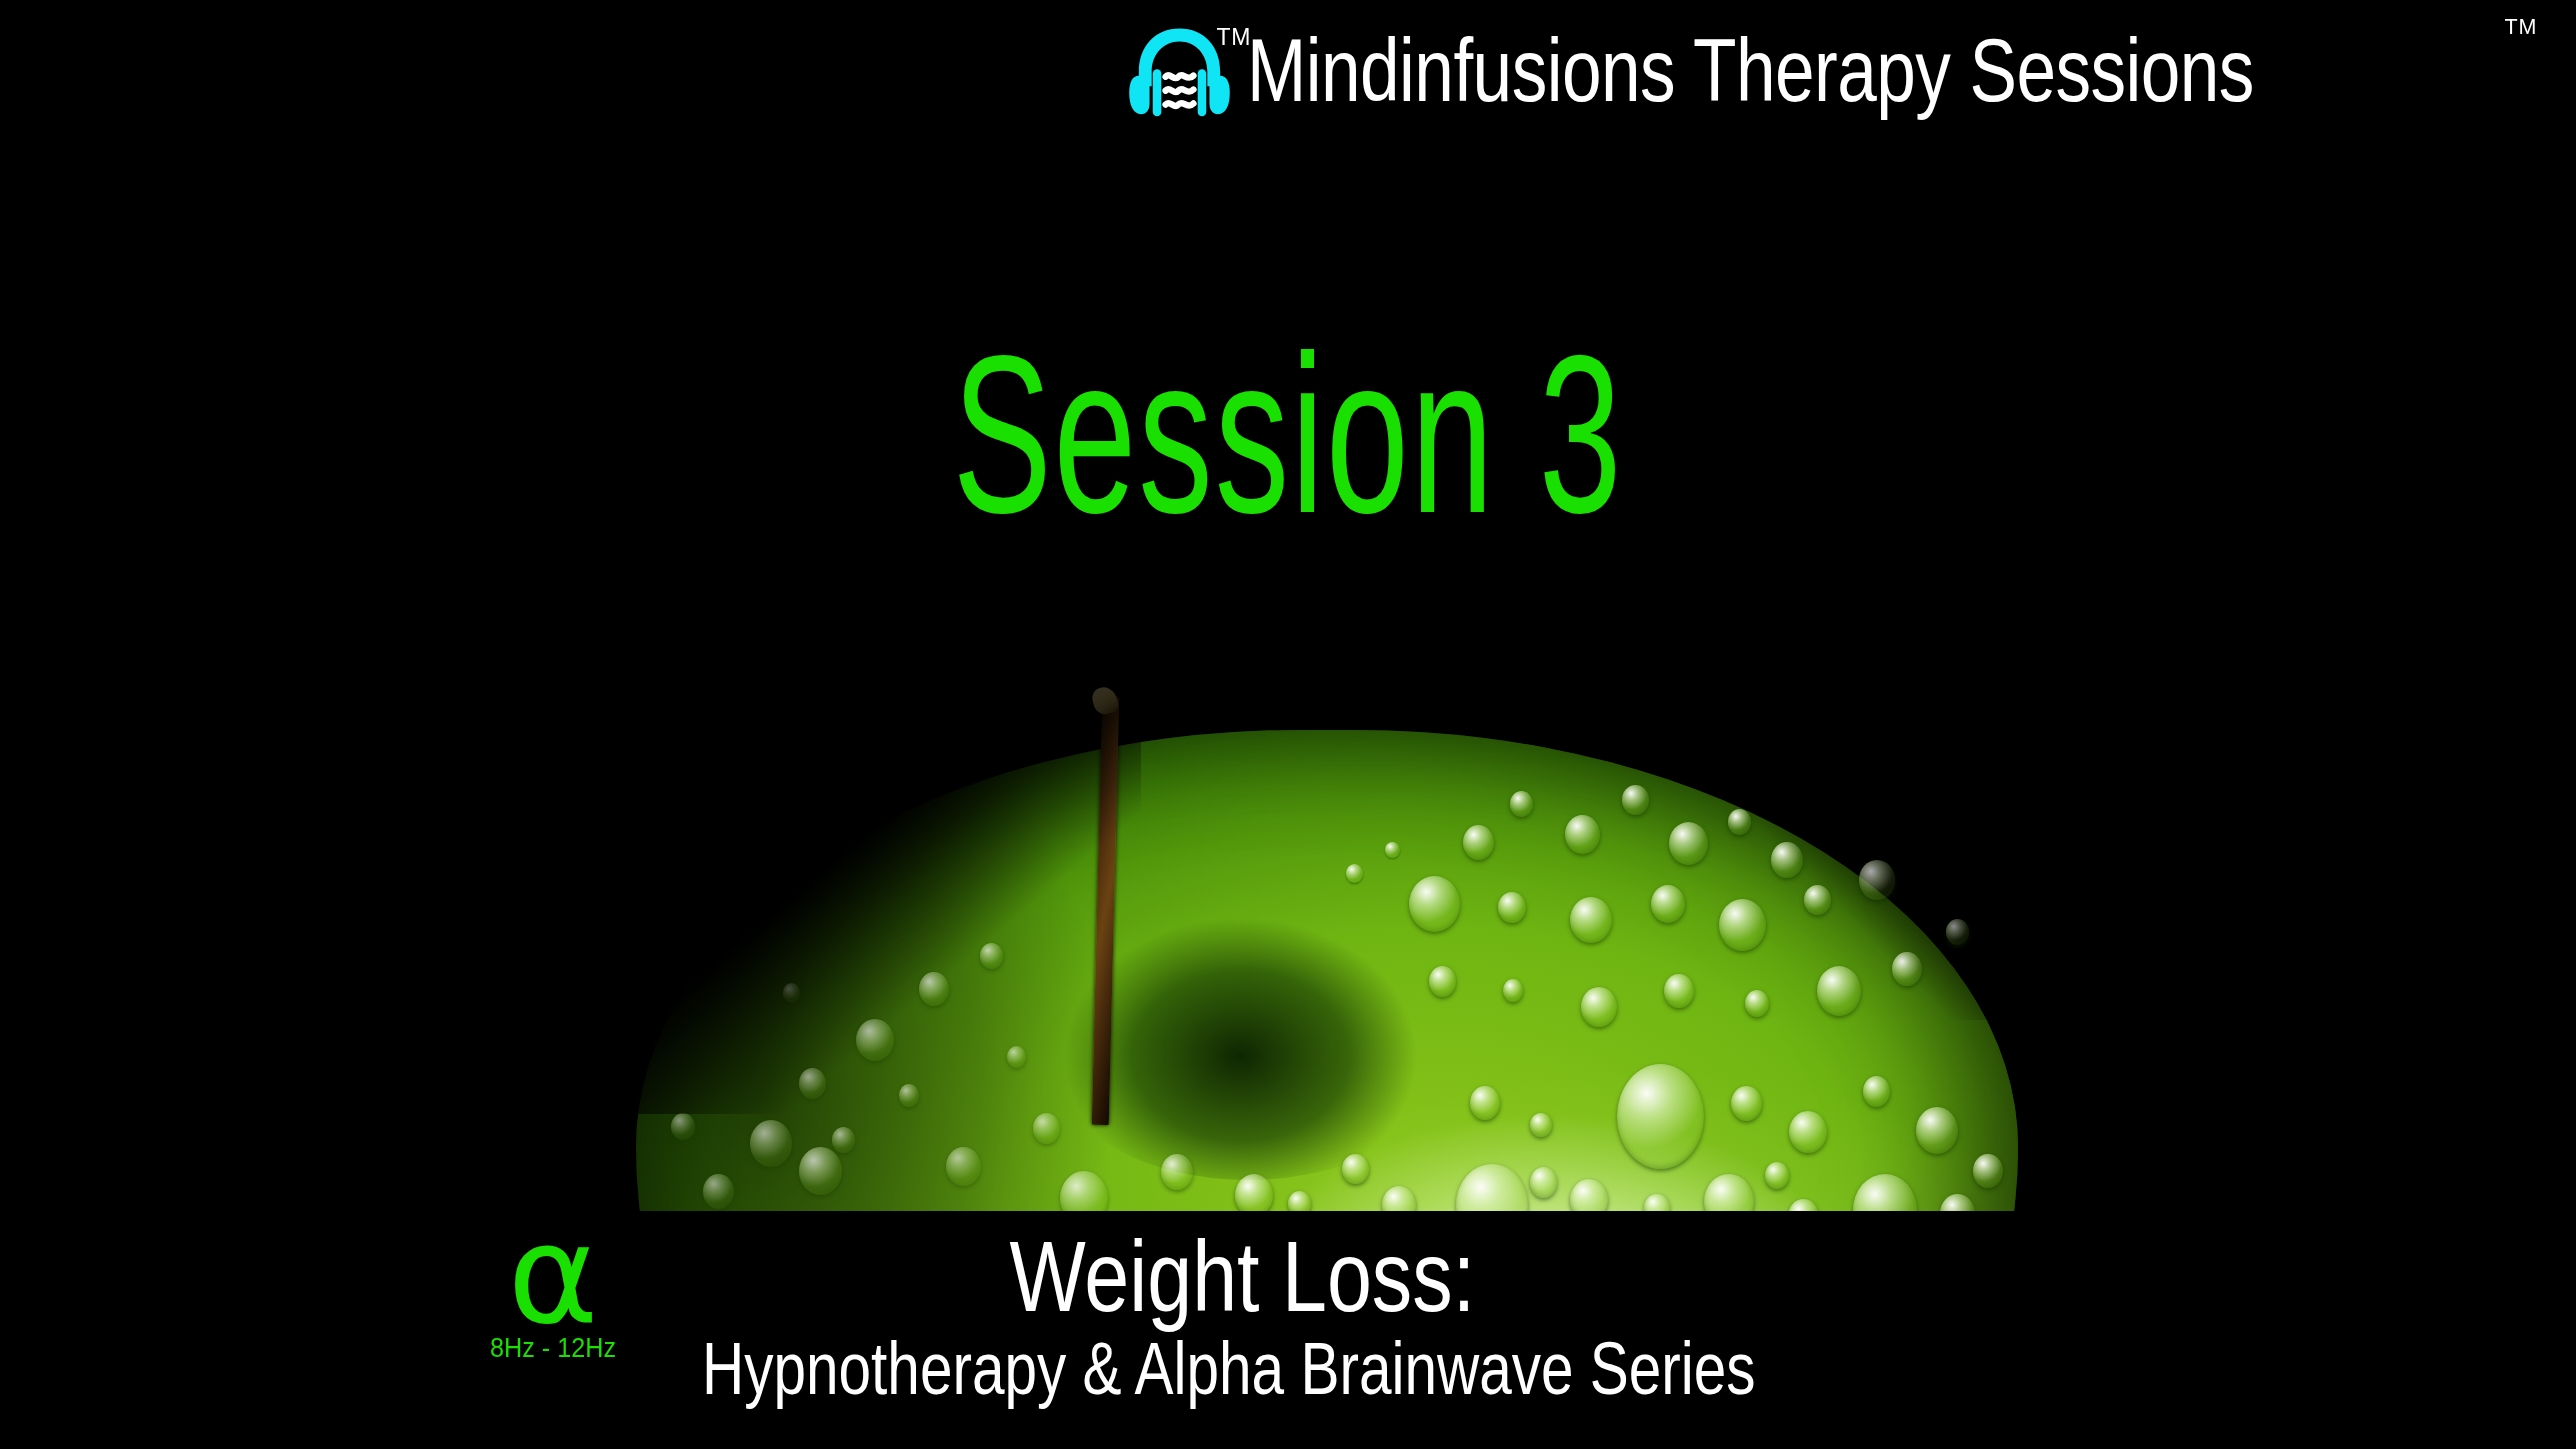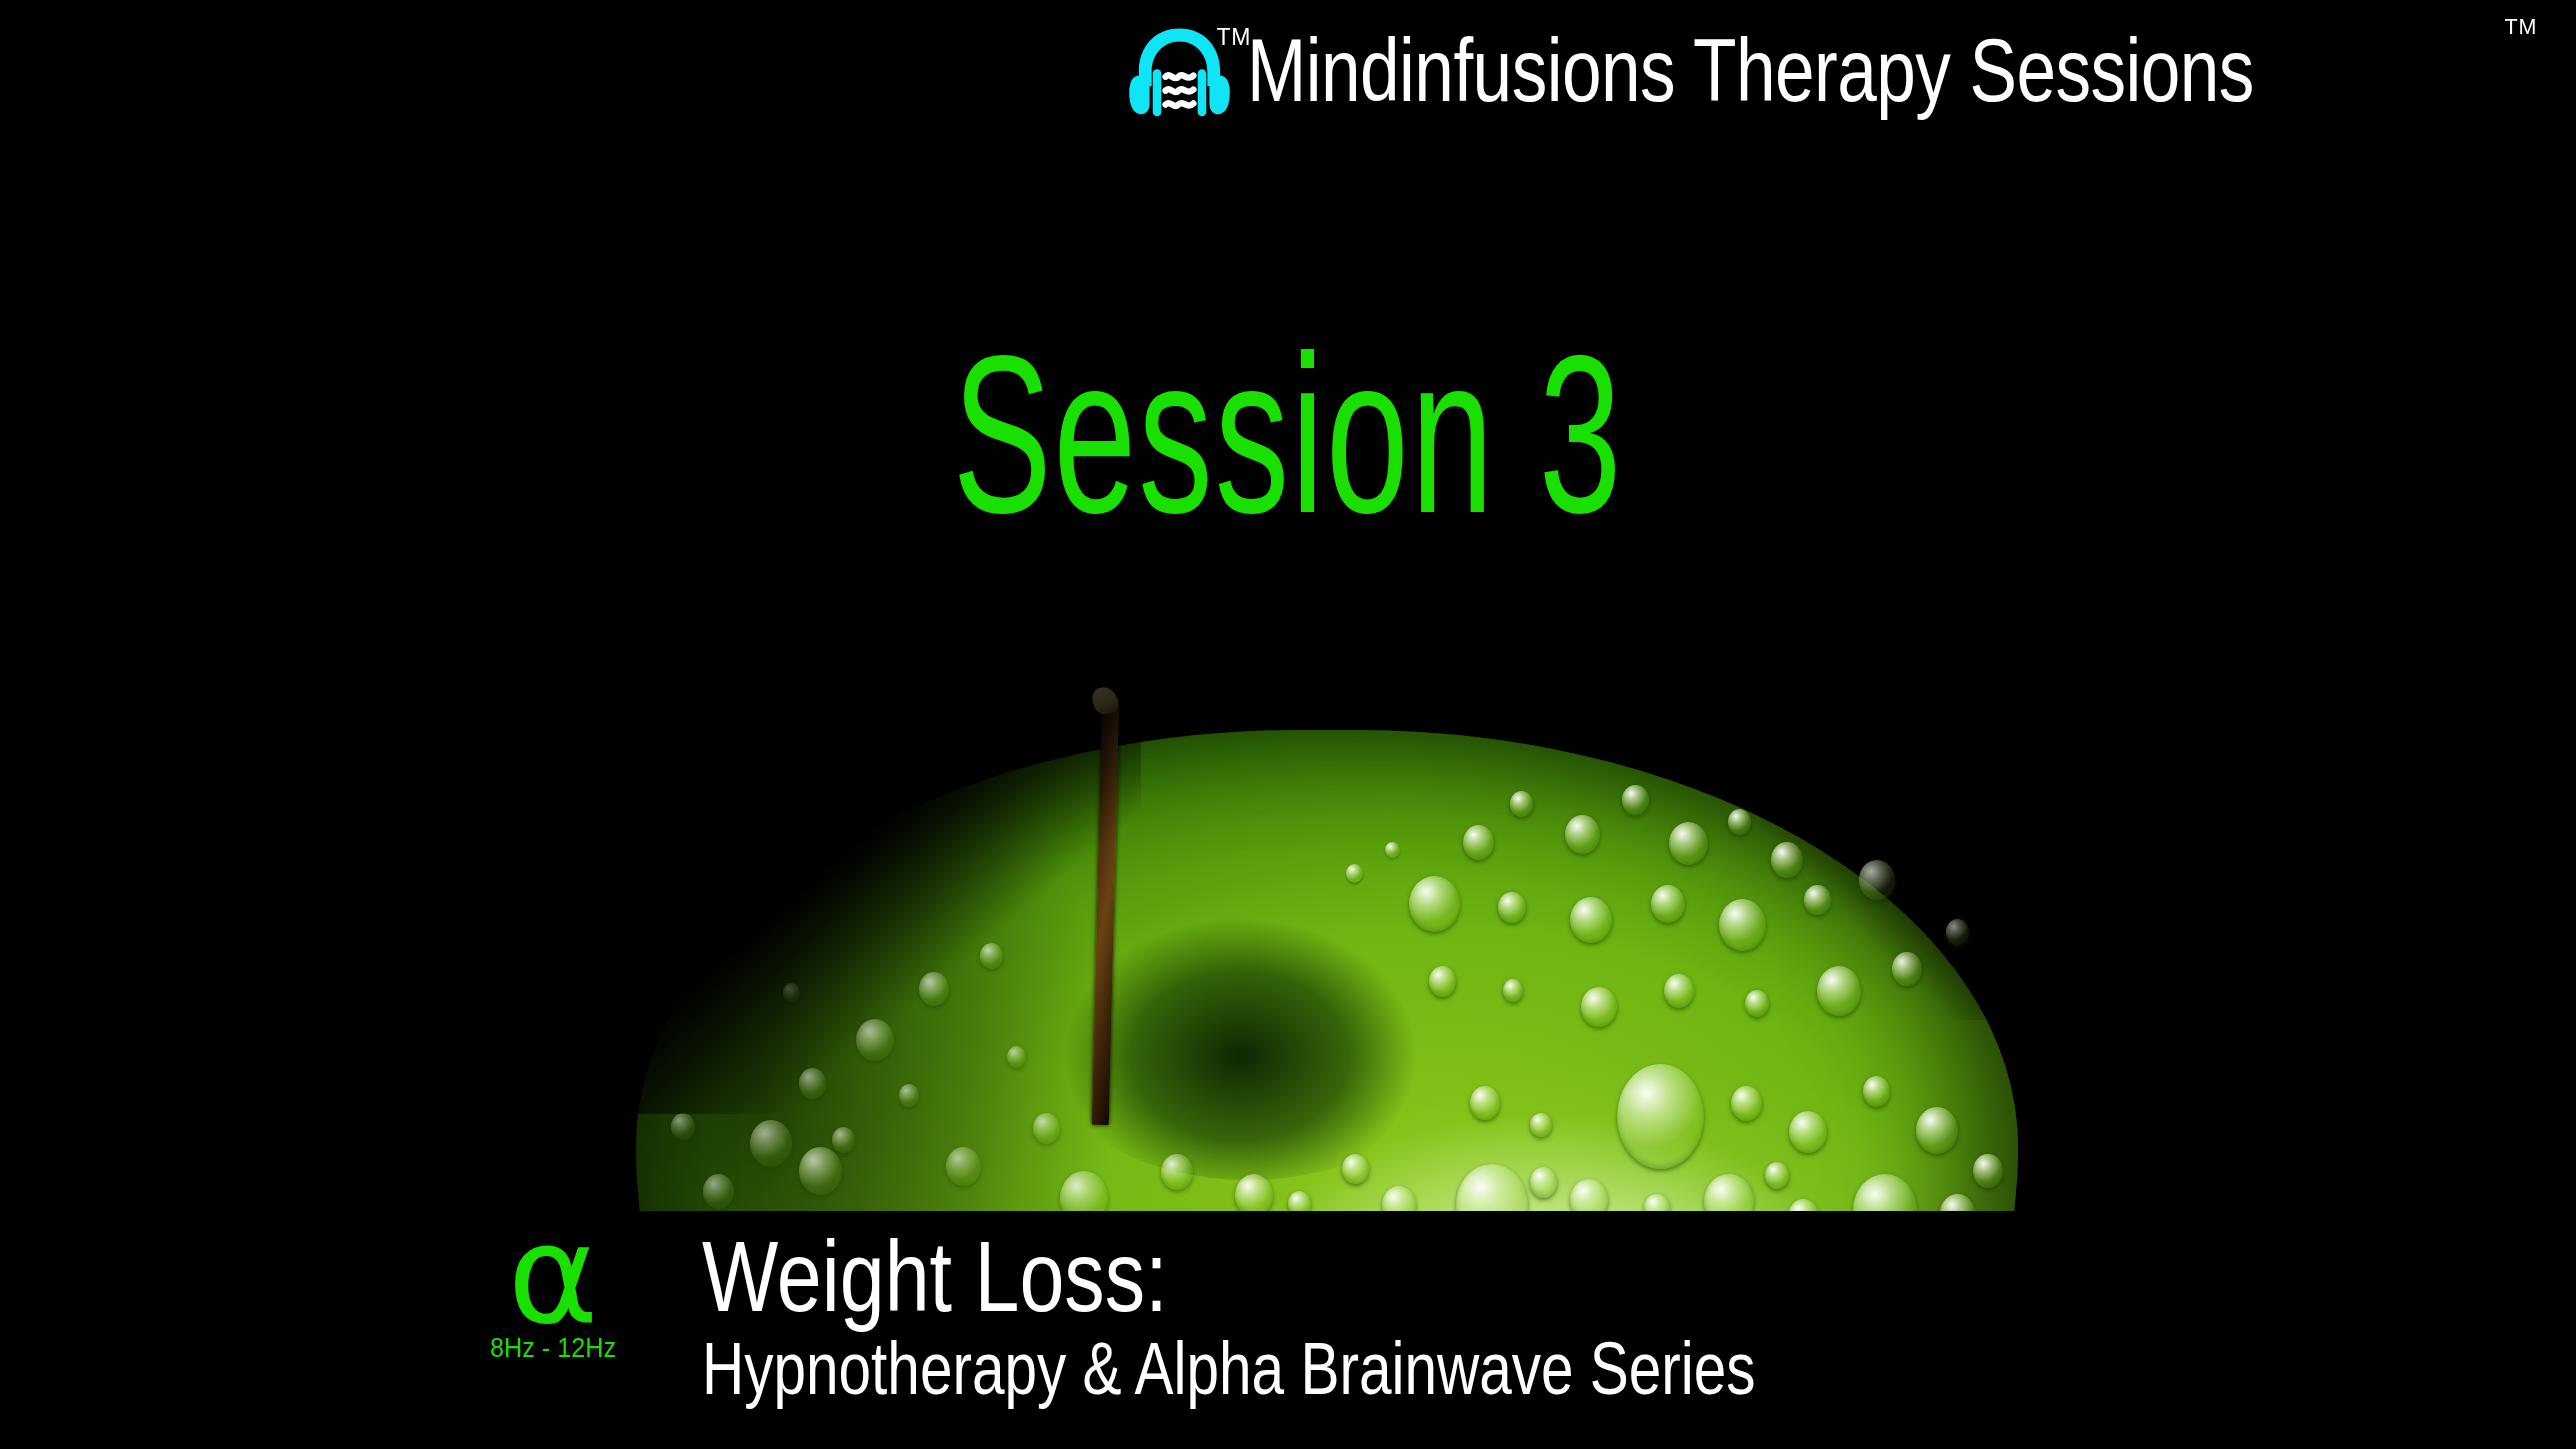--- a/index.html
+++ b/index.html
@@ -195,21 +195,21 @@
     font-size:28px;
     line-height:1;
     margin-top:-5.4px;
     font-family:"Liberation Sans Narrow","Liberation Sans", sans-serif;
     transform:scaleX(0.9);
     letter-spacing:0px;
     display:block;
   }
   #title-block {
     position:absolute;
-    left:702px; top:1226px;
+    left:702px; top:1226px;text-align:center;
   }
   #main-title {
     color:#ffffff;
     font-size:101px;
     line-height:1.0;
     font-weight:300;
     font-family:"Liberation Sans Narrow","Liberation Sans", sans-serif;
     transform:scaleX(0.80);
     transform-origin:left top;
     white-space:nowrap;

